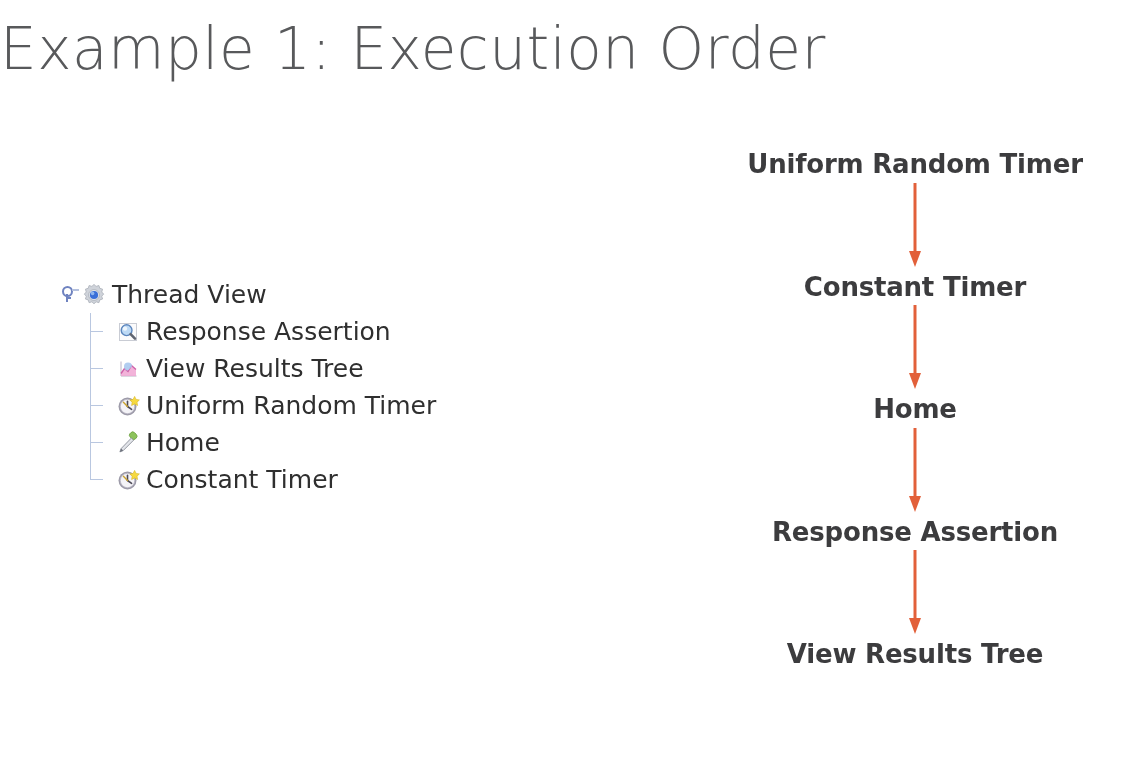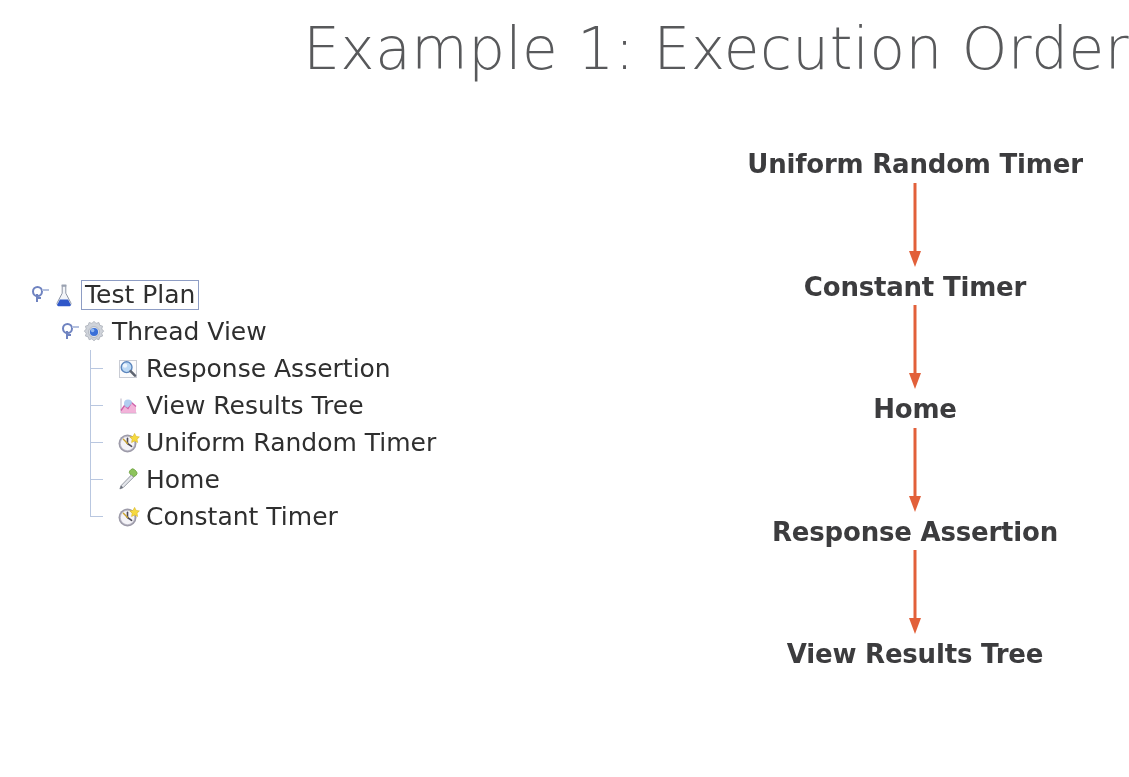--- a/index.html
+++ b/index.html
@@ -16,21 +16,21 @@
     font-family: "Liberation Sans", "DejaVu Sans", sans-serif;
     -webkit-font-smoothing: antialiased;
   }
 
   
   .slide-title {
     position: absolute;
     left: 0;
     top: 16px;
     width: 1129px;
-    text-align: right;
+    text-align: left;
     font-family: "DejaVu Sans", "Liberation Sans", sans-serif;
     font-size: 58px;
     font-weight: 300;
     letter-spacing: 0.5px;
     color: #58595b;
     white-space: nowrap;
     line-height: 1.15;
   }
 
   
@@ -155,37 +155,20 @@
   }
   .arrow svg { display: block; }
 </style>
 </head>
 <body>
 
 <div class="slide-title">Example 1: Execution Order</div>
 
 <div class="tree-panel">
 
-  <div class="tree-row root">
-    <span class="indent i0"></span>
-    <span class="handle">
-      <span class="ring"></span>
-        <span class="stem"></span>
-        <span class="nub"></span>
-        <span class="dash"></span>
-    </span>
-    <span class="icon">
-      <svg width="28" height="28" viewBox="0 0 28 28">
-        <path d="M12.2 5 h3.6 v7.2 l5 9.6 a1.6 1.6 0 0 1 -1.4 2.4 h-10.8 a1.6 1.6 0 0 1 -1.4 -2.4 l5 -9.6 z" fill="#f2f4f8" stroke="#8e96a6" stroke-width="1"></path>
-        <path d="M9.9 18.6 h8.2 l2.7 5.2 a1.2 1.2 0 0 1 -1.1 1.4 h-11.4 a1.2 1.2 0 0 1 -1.1 -1.4 z" fill="#2f57c9"></path>
-        <rect x="11.4" y="3.6" width="5.2" height="1.8" rx="0.6" fill="#9aa2b1"></rect>
-      </svg>
-    </span>
-    <span class="tree-label">Test Plan</span>
-  </div>
 
   <div class="tree-row">
     <span class="indent i1"></span>
     <span class="handle">
       <span class="ring"></span>
         <span class="stem"></span>
         <span class="nub"></span>
         <span class="dash"></span>
     </span>
     <span class="icon">

